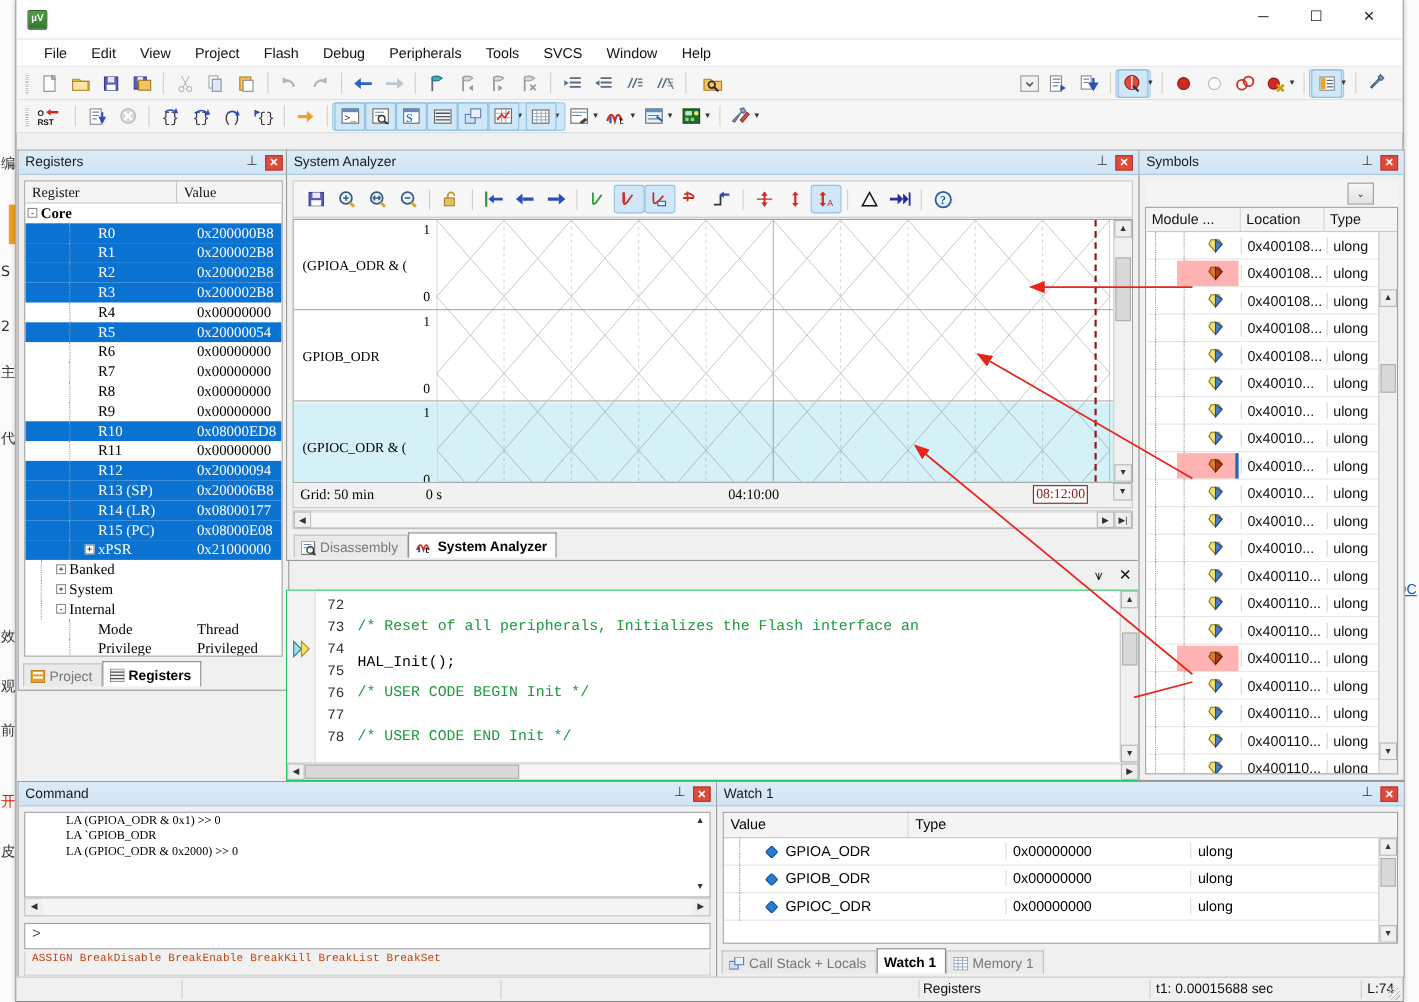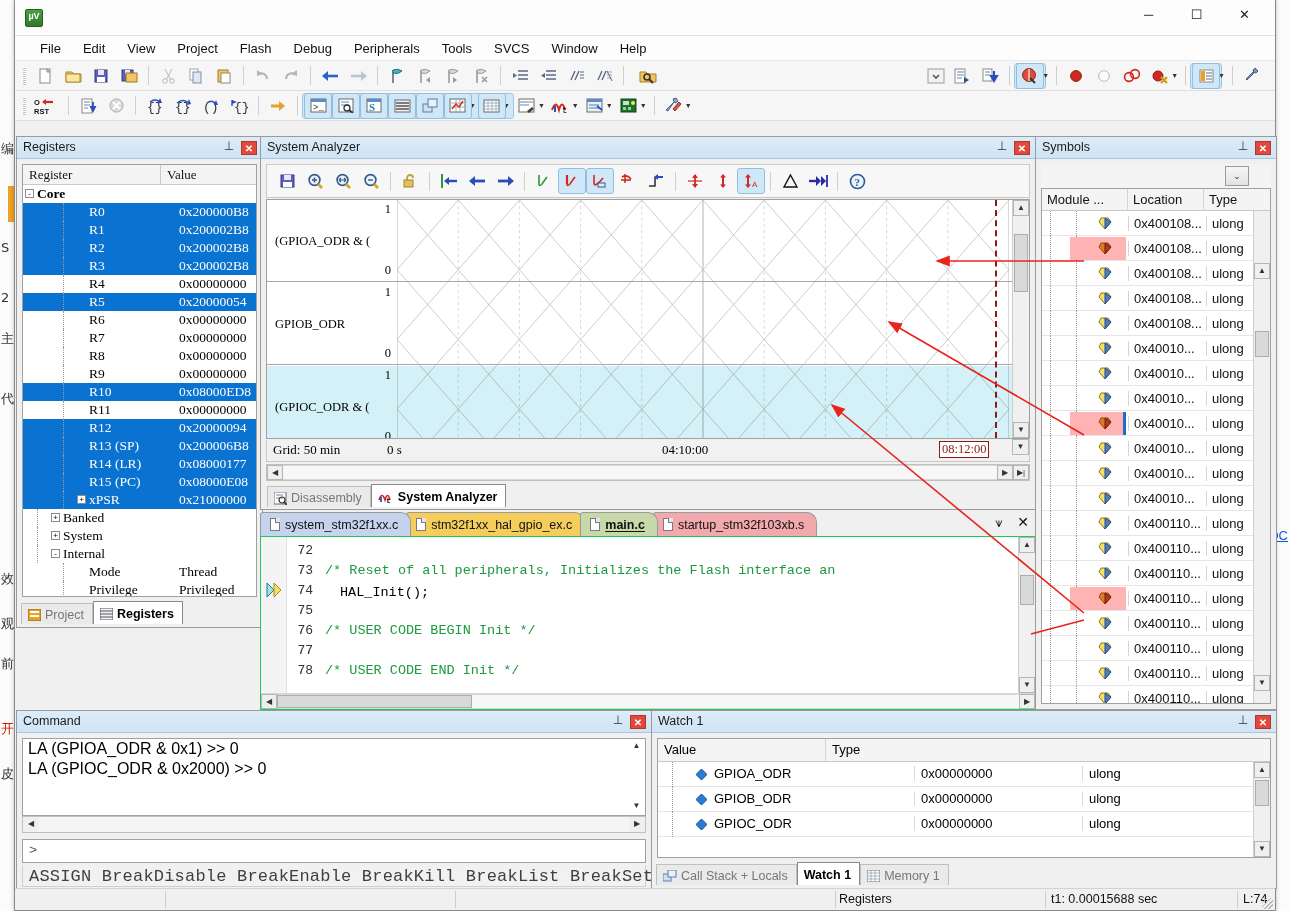--- a/index.html
+++ b/index.html
@@ -177,31 +177,31 @@
      border-right:1px solid #d5d5d5; }
   .syrow { height:25px; display:flex; align-items:center; position:relative;
      border-bottom:1px solid #e6e6e6; font-size:13px; color:#111; }
   .symk { position:absolute; left:28px; width:56px; height:23px; }
   .symk.hl { background:#ffb3b3; }
   .symk.bar { border-right:3px solid #1a6fc4; }
 
   
   #cmd-out { position:absolute; left:5px; top:27px; right:5px; height:78px;
      background:#fff; border:1px solid #a0a0a0; overflow:hidden; }
-  .cmdline { font-family:Liberation Sans, sans-serif; font-size:16px;
-     color:#000; padding:1px 5px; white-space:pre; }
+  .cmdline { font-family:Liberation Serif, serif; font-size:11px;
+     color:#000; padding:1px 5px; white-space:pre;margin-left:32px; }
   #cmd-hs { position:absolute; left:5px; right:5px; top:105px; height:17px;
      background:#f0f0f0; border:1px solid #c0c0c0; display:flex; }
   #cmd-in { position:absolute; left:5px; right:5px; top:128px; height:24px;
      background:#fff; border:1px solid #a0a0a0; font-family:"Liberation Mono", monospace;
      font-size:13.5px; color:#555; padding:3px 6px; }
   #cmd-hint { position:absolute; left:5px; right:5px; top:154px; height:22px;
      background:#f1f1f1; border:1px solid #cfcfcf; border-top:none;
-     font-family:"Liberation Mono", monospace; font-size:17px;
-     color:#404040; padding:2px 6px; letter-spacing:.2px; white-space:nowrap; }
+     font-family:"Liberation Mono", monospace; font-size:10px;
+     color:#c2410c; padding:2px 6px; letter-spacing:.2px; white-space:nowrap; }
 
   
   #w-body { position:absolute; left:5px; top:27px; right:5px; bottom:30px;
      background:#fff; border:1px solid #a0a0a0; overflow:hidden; }
 
   
   #statusbar { position:absolute; left:0; right:0; bottom:0; height:22px;
      background:#f0f0f0; border-top:1px solid #d2d2d2; }
   #statusbar .cell { position:absolute; top:3px; font-size:12.5px; color:#111; }
   #statusbar .vdiv { position:absolute; top:2px; width:1px; height:17px;
@@ -1067,53 +1067,35 @@
             <path d="M1 10 q3 -9 6 0 q2.5 -9 5 0" stroke="#cf2a20" stroke-width="1.6" fill="none"></path>
             <path d="M3 12 v-5" stroke="#2a4dbb" stroke-width="1.8"></path>
             <text x="8" y="13" font-family="Liberation Mono" font-size="8" fill="#111">t</text>
           </svg>
         <span>System Analyzer</span>
       </div>
     </div>
   </div>
 
   <div id="ed" style="left:245px; top:510px; width:776px; height:200px;">
-    <div id="ed-tabs">
-        <div class="ftab" style="background: rgb(198, 211, 236); z-index: 4;">
-          <span class="fico"></span>
-          <span>system_stm32f1xx.c</span>
-        </div>
-        <div class="ftab" style="background: rgb(245, 205, 92); z-index: 3;">
-          <span class="fico"></span>
-          <span>stm32f1xx_hal_gpio_ex.c</span>
-        </div>
-        <div class="ftab act" style="background: rgb(199, 217, 168); z-index: 9;">
-          <span class="fico"></span>
-          <span><u>main.c</u></span>
-        </div>
-        <div class="ftab" style="background: rgb(241, 169, 174); z-index: 1;">
-          <span class="fico"></span>
-          <span>startup_stm32f103xb.s</span>
-        </div>
-      </div>
     <div class="ftab" style="position:absolute;right:34px;top:3px;border:none;background:transparent;padding:0;width:16px;height:20px;justify-content:center">
       <span style="font-size:13px;color:#111">⩛</span>
     </div>
     <div class="ftab" style="position:absolute;right:10px;top:2px;border:none;background:transparent;padding:0;width:16px;height:20px;justify-content:center">
       <span style="font-size:14px;color:#111">✕</span>
     </div>
 
     <div id="ed-body">
       <div id="ed-gutter"></div>
       <div id="ed-lines">
           <div class="lno" style="top: 6px; left: 0px; width: 52px; text-align: right;">72</div>
           <div class="lno" style="top: 26px; left: 0px; width: 52px; text-align: right;">73</div>
           <div class="ctext cm" style="top: 26px; left: 64px;">/* Reset of all peripherals, Initializes the Flash interface an</div>
           <div class="lno" style="top: 46px; left: 0px; width: 52px; text-align: right;">74</div>
-          <div class="ctext ccode" style="top: 48px; left: 64px; margin-left: 15px;">HAL_Init();</div>
+          <div class="ctext ccode" style="top: 58px; left: 64px;">HAL_Init();</div>
           <div style="position: absolute; left: 5px; top: 45px; width: 18px; height: 16px;"><svg width="18" height="16">
               <path d="M1 1 l7 7 l-7 7 z" fill="#9fe2ec" stroke="#2a7a8a"></path>
               <path d="M8 1 l7 7 l-7 7 z" fill="#f5e06a" stroke="#a58a1a"></path>
             </svg></div>
           <div class="lno" style="top: 66px; left: 0px; width: 52px; text-align: right;">75</div>
           <div class="lno" style="top: 86px; left: 0px; width: 52px; text-align: right;">76</div>
           <div class="ctext cm" style="top: 86px; left: 64px;">/* USER CODE BEGIN Init */</div>
           <div class="lno" style="top: 106px; left: 0px; width: 52px; text-align: right;">77</div>
           <div class="lno" style="top: 126px; left: 0px; width: 52px; text-align: right;">78</div>
           <div class="ctext cm" style="top: 126px; left: 64px;">/* USER CODE END Init */</div>
@@ -1379,20 +1361,21 @@
   </div>
 
   <div class="pane" style="left:1px; top:710px; width:636px; height:179px;">
     <div class="phead">
       <div class="pt">Command</div>
       <div class="pin">⊥</div>
       <div class="pcl">✕</div>
     </div>
     <div id="cmd-out">
       <div class="cmdline">LA (GPIOA_ODR &amp; 0x1) &gt;&gt; 0</div>
+      <div class="cmdline">LA `GPIOB_ODR</div>
       <div class="cmdline">LA (GPIOC_ODR &amp; 0x2000) &gt;&gt; 0</div>
       <div class="vsb" style="right:0; top:0; bottom:0; border-left:none; background:transparent">
         <div class="up" style="border:none;background:transparent">▲</div>
         <div class="dn" style="position:absolute;bottom:0;left:0;right:0;border:none;background:transparent">▼</div>
       </div>
     </div>
     <div id="cmd-hs">
       <div class="sbtn" style="border:none;background:transparent">◀</div>
       <div class="strack" style="background:#f5f5f5;border:none"></div>
       <div class="sbtn" style="border:none;background:transparent">▶</div>

